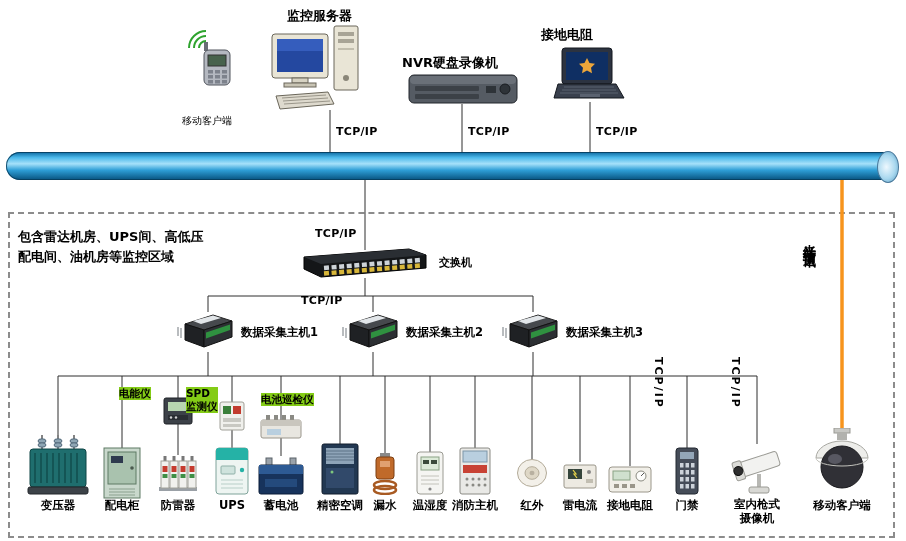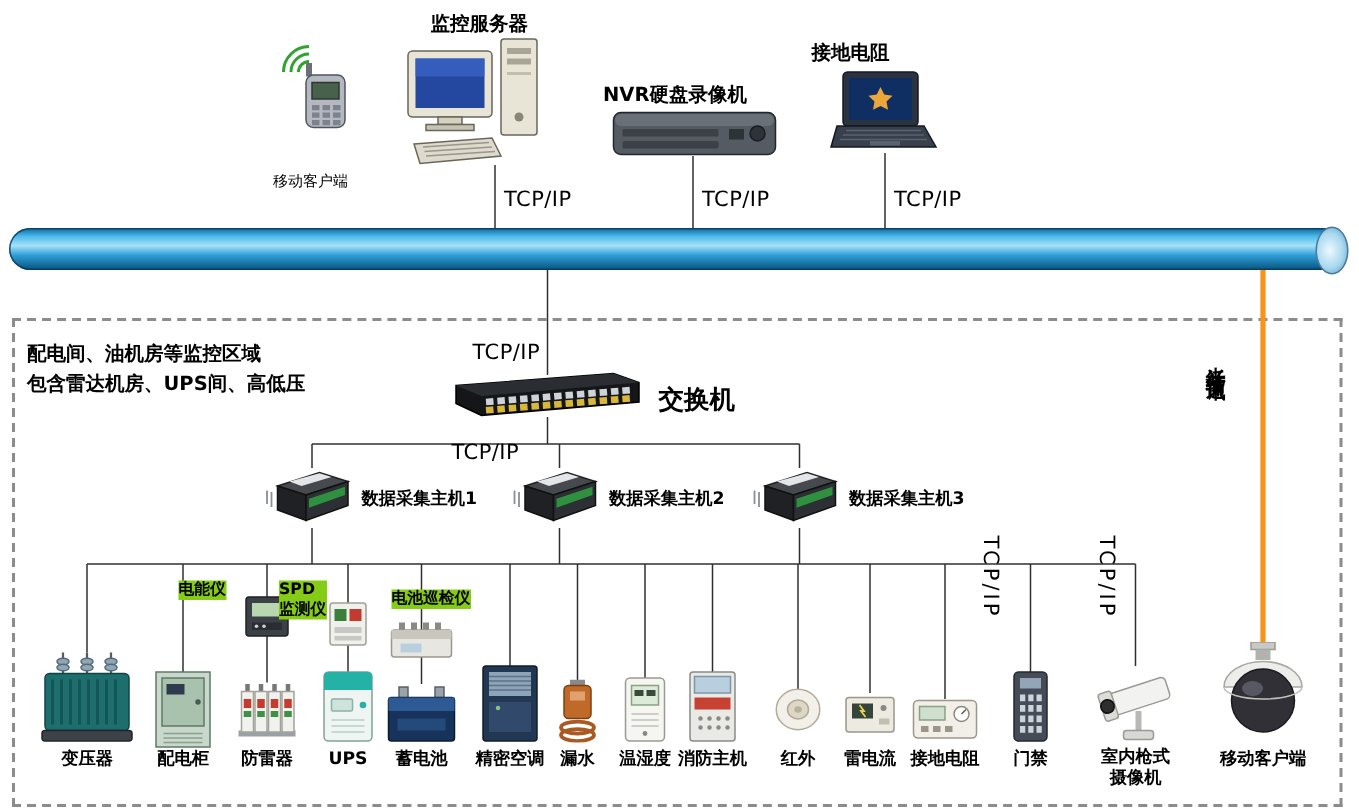--- a/index.html
+++ b/index.html
@@ -14,21 +14,21 @@
           z-index:2; display:flex; align-items:center; justify-content:center; }
   .pipe-cap { position:absolute; right:-3px; top:-1px; width:20px; height:30px; border-radius:50%;
               background:radial-gradient(ellipse at 42% 50%, #eef8fe 0%, #a9d8ef 55%, #5498c0 100%);
               border:1px solid #49789a; }
   .pipe-label { font-size:13px; font-weight:bold; color:#000; letter-spacing:1px; }
   .ic { position:absolute; z-index:3; }
   .lab { position:absolute; z-index:5; color:#000; white-space:nowrap; }
   .b { font-weight:bold; }
   .c { transform:translateX(-50%); text-align:center; }
   .pre { white-space:pre-line; }
-  .tcp { font-size:14px; font-weight:normal; letter-spacing:0.3px; }
+  .tcp { font-size:11px; font-weight:bold; letter-spacing:0.3px; }
   .vert { writing-mode:vertical-rl; letter-spacing:2px; }
   .dlab { font-size:11.5px; line-height:13.5px; }
   .toplab { font-size:13px; }
   .small { font-size:10px;margin-top:28px; }
   .mlab { font-size:10.5px; line-height:13px; background:#84cc16; }
   .zone-desc { position:absolute; left:18px; top:227px; z-index:5; font-size:13px;
                font-weight:bold; line-height:20px; white-space:nowrap; }
 </style>
 </head>
 <body>
@@ -401,25 +401,25 @@
 <span class="lab tcp" style="left:468px;top:125px">TCP/IP</span>
 <span class="lab tcp" style="left:596px;top:125px">TCP/IP</span>
 <span class="lab tcp" style="left:315px;top:227px">TCP/IP</span>
 <span class="lab tcp" style="left:301px;top:294px">TCP/IP</span>
 <span class="lab tcp vert" style="left:652px;top:357px">TCP/IP</span>
 <span class="lab tcp vert" style="left:729px;top:357px">TCP/IP</span>
 
 <span class="lab b vert" style="left:800px;top:234px;font-size:13px">光纤传输通讯</span>
 
 <div class="zone-desc">
+  <div>包含雷达机房、UPS间、高低压</div>
   <div>配电间、油机房等监控区域</div>
-  <div>包含雷达机房、UPS间、高低压</div>
 </div>
 
-<span class="lab b" style="left:439px;top:255px;font-size:17px">交换机</span>
+<span class="lab b" style="left:439px;top:255px;font-size:11px">交换机</span>
 <span class="lab b" style="left:241px;top:325px;font-size:11.5px">数据采集主机1</span>
 <span class="lab b" style="left:406px;top:325px;font-size:11.5px">数据采集主机2</span>
 <span class="lab b" style="left:566px;top:325px;font-size:11.5px">数据采集主机3</span>
 
 <span class="lab b mlab" style="left:119px;top:387px">电能仪</span>
 <span class="lab b mlab pre" style="left:186px;top:387px">SPD
 监测仪</span>
 <span class="lab b mlab" style="left:261px;top:393px">电池巡检仪</span>
 
 <span class="lab b c dlab" style="left:58px;top:499px">变压器</span>

